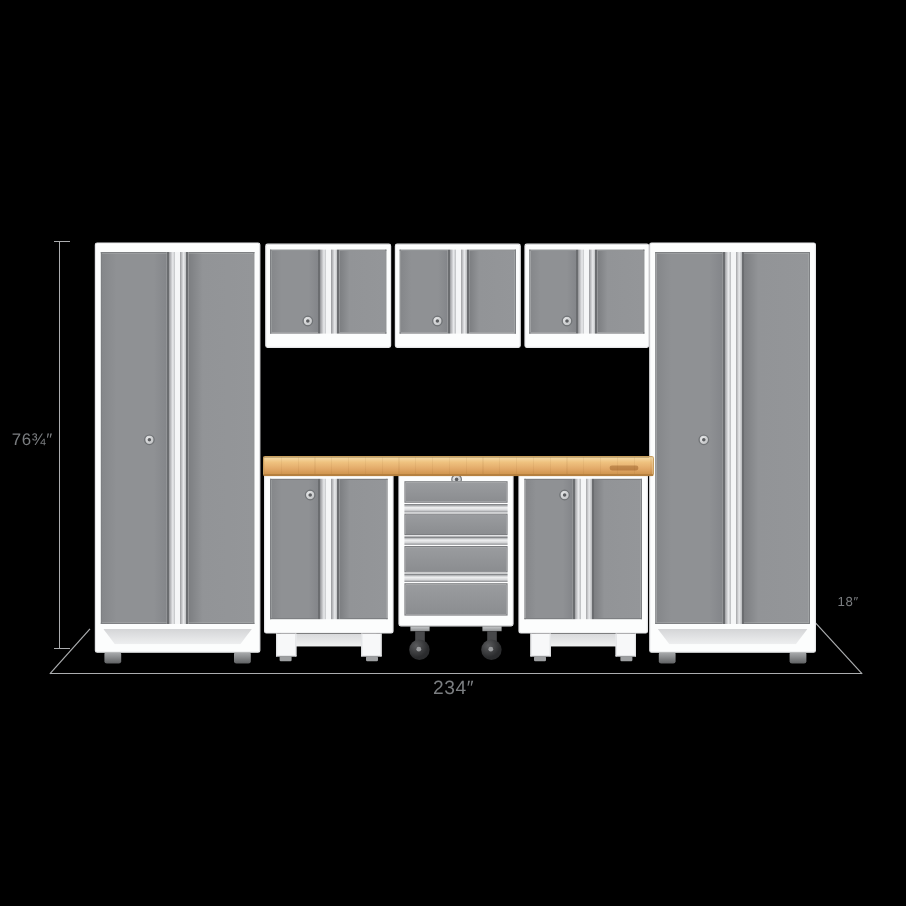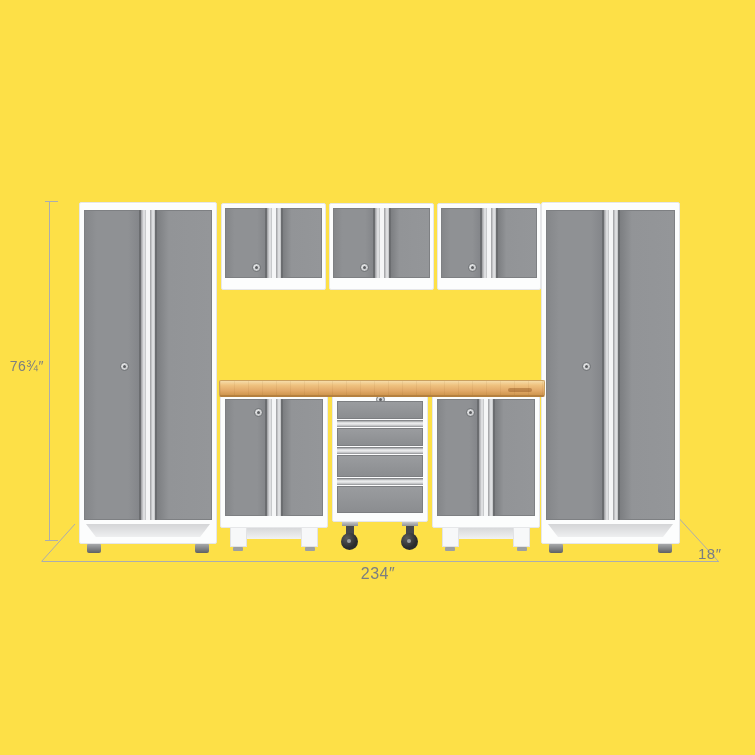--- a/index.html
+++ b/index.html
@@ -1,21 +1,21 @@
 <!DOCTYPE html>
 <html style="--door-gray: #8f9194; --frame-white: #fcfdfd; --chrome: #e9eaec; --wood: #e2a968; --caster-black: #2a2b2d; --dim-line: #abadaf; --dim-text: #7b7e81; --shadow-gray: #d4d5d7;"><head>
 <meta charset="utf-8">
 <style>
   :root{
     --door-gray:#8f9194; --frame-white:#fcfdfd; --chrome:#e9eaec;
     --wood:#e2a968; --caster-black:#2a2b2d; --dim-line:#abadaf;
     --dim-text:#7b7e81; --shadow-gray:#d4d5d7;
   }
   html,body{margin:0;padding:0;background:#fff;}
-  .stage{position:relative;width:755px;height:755px;background:#fde047;overflow:hidden;
+  .stage{position:relative;width:755px;height:755px;background:#000000;overflow:hidden;
          font-family:"Liberation Sans",sans-serif;}
   .unit{position:absolute;}
   .shell{position:absolute;left:0;right:0;top:0;background:var(--frame-white);
          border:1px solid #e6e7e9;border-radius:2px;box-shadow:inset 0 1px 0 #fff;}
   
   .u-locker-l{left:79px;top:202px;width:138px;height:351px;}
   .u-locker-r{left:541px;top:202px;width:139px;height:351px;}
   .u-locker-l .shell,.u-locker-r .shell{bottom:9px;}
   .u-wc1{left:221px;top:203px;width:105px;height:87px;}
   .u-wc2{left:329px;top:203px;width:105px;height:87px;}
@@ -80,21 +80,21 @@
     border:1px solid #caa05f;border-bottom:2px solid #b5803f;}
   .grain{position:absolute;inset:0;
     background:repeating-linear-gradient(90deg,rgba(120,70,20,.07) 0 1px,transparent 1px 14px);}
   .bench-logo{position:absolute;right:12px;top:7px;width:24px;height:4px;border-radius:2px;
     background:rgba(120,60,10,.35);}
   
   .dims{position:absolute;left:0;top:0;}
   .dim-label{position:absolute;color:var(--dim-text);letter-spacing:.5px;}
   .dim-h{left:6px;top:358px;width:38px;text-align:right;font-size:14px;}
   .dim-w{left:338px;top:565px;width:80px;text-align:center;font-size:16px;}
-  .dim-d{left:698px;top:545px;width:44px;font-size:15px;}
+  .dim-d{left:698px;top:496px;width:44px;font-size:11px;}
 </style>
 </head>
 <body>
 
 <div class="stage">
 
   <svg class="dims" width="755" height="755" viewBox="0 0 755 755">
     <g stroke="#abadaf" stroke-width="1" fill="none">
       <path d="M49.5 201.5 V540.5 M45 201.5 H58 M45 540.5 H58" shape-rendering="crispEdges"></path>
       <path d="M41.5 561.5 H718.5" shape-rendering="crispEdges"></path>

